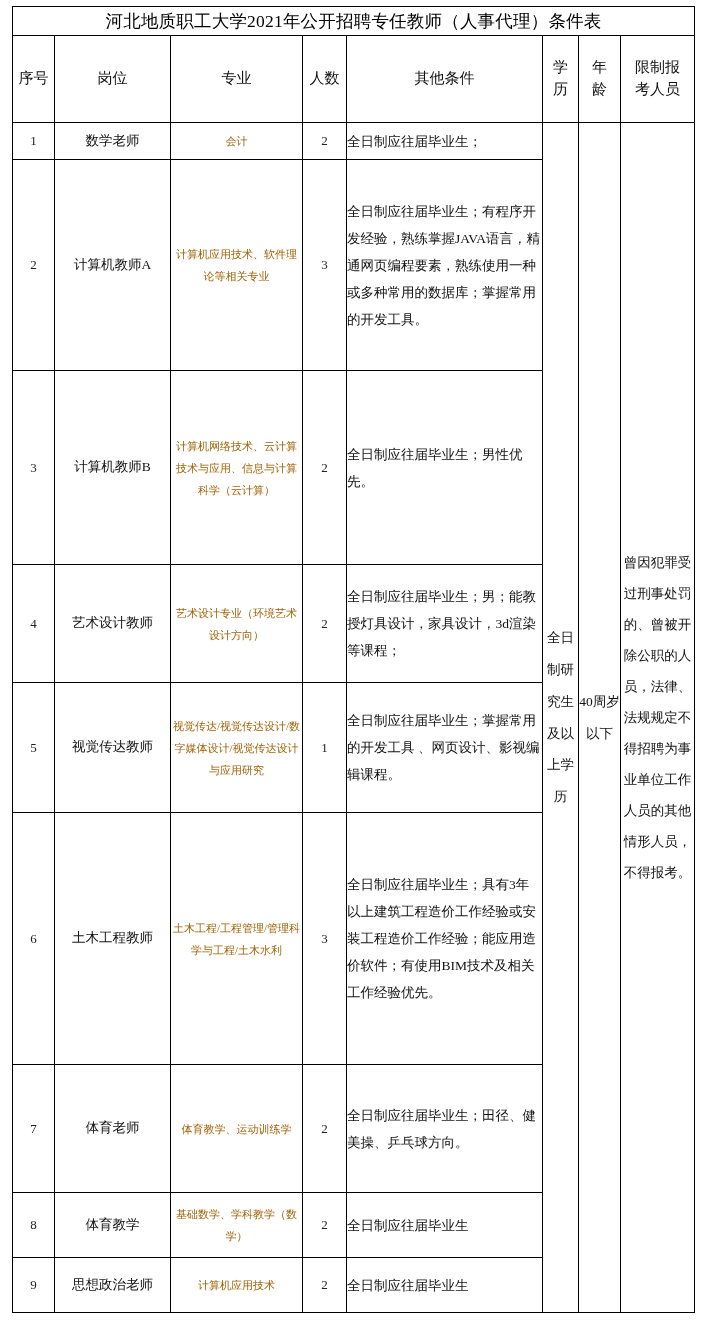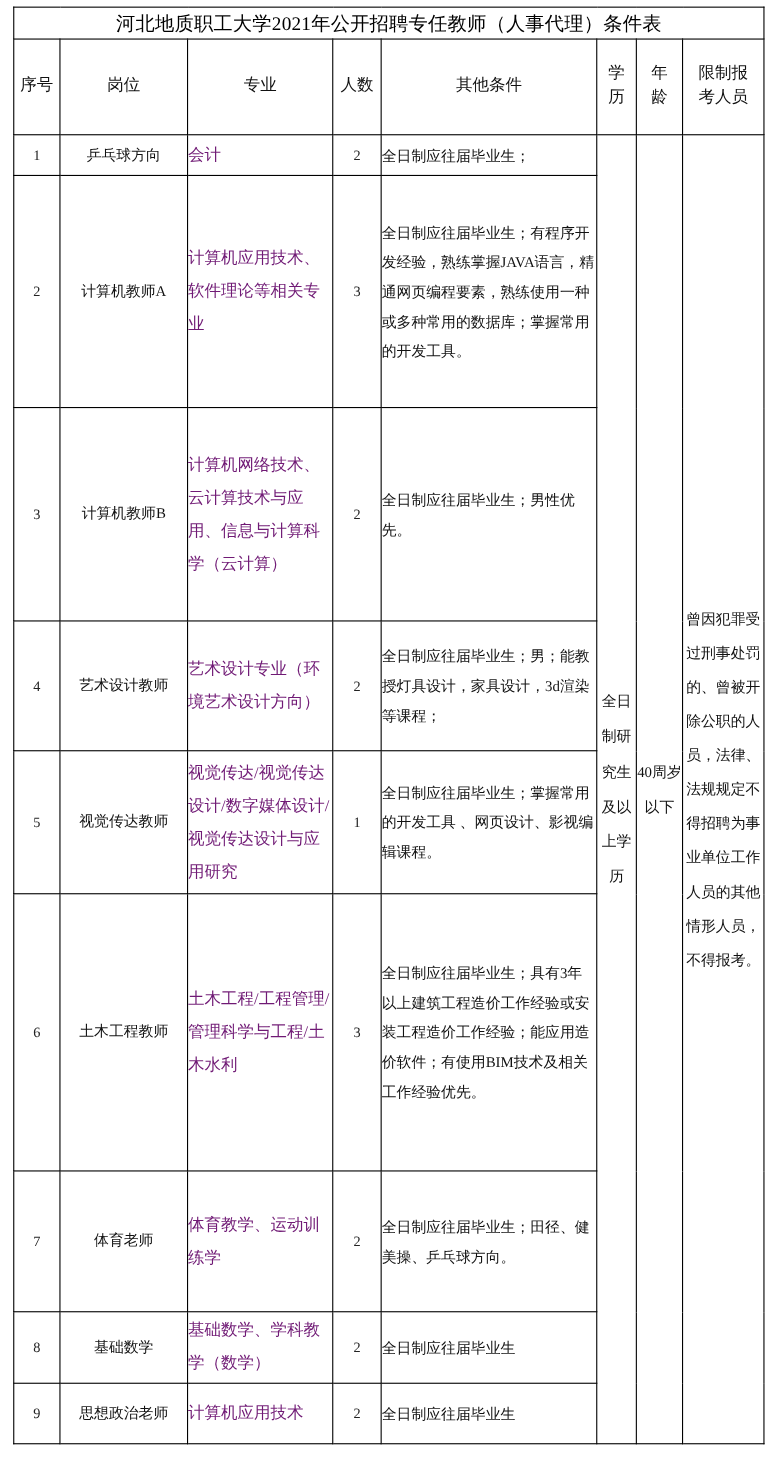--- a/index.html
+++ b/index.html
@@ -84,24 +84,25 @@
     color: #222;
   }
   .c-post {
     text-align: center;
     font-size: 13.5px;
     line-height: 1.85;
     padding: 2px 3px;
     color: #111;
   }
   .c-major {
-    font-size: 15px;
+    text-align: center;
+    font-size: 11px;
     line-height: 2.0;
     padding: 4px 6px;
-    color: #701a75;
+    color: #a16207;
   }
   .c-num {
     text-align: center;
     font-size: 13px;
     color: #222;
   }
   .c-other {
     text-align: left;
     font-size: 13.5px;
     line-height: 2.0;
@@ -179,21 +180,21 @@
         <span class="stack">龄</span>
       </td>
       <td class="hdr-narrow">
         <span class="stack">限制报</span>
         <span class="stack">考人员</span>
       </td>
     </tr>
 
     <tr style="height: 37px;">
       <td class="c-idx">1</td>
-      <td class="c-post">乒乓球方向</td>
+      <td class="c-post">数学老师</td>
       <td class="c-major">会计</td>
       <td class="c-num">2</td>
       <td class="c-other">全日制应往届毕业生；</td>
       <td class="c-vert" rowspan="9">
         <span class="vtext">全日制研究生及以上学历</span>
       </td>
       <td class="c-vert" rowspan="9">
         <span class="vtext">40周岁以下</span>
       </td>
       <td class="c-limit" rowspan="9">
@@ -244,21 +245,21 @@
     <tr style="height: 128px;">
       <td class="c-idx">7</td>
       <td class="c-post">体育老师</td>
       <td class="c-major">体育教学、运动训练学</td>
       <td class="c-num">2</td>
       <td class="c-other">全日制应往届毕业生；田径、健美操、乒乓球方向。</td>
     </tr>
 
     <tr style="height: 65px;">
       <td class="c-idx">8</td>
-      <td class="c-post">基础数学</td>
+      <td class="c-post">体育教学</td>
       <td class="c-major">基础数学、学科教学（数学）</td>
       <td class="c-num">2</td>
       <td class="c-other">全日制应往届毕业生</td>
     </tr>
 
     <tr style="height: 55px;">
       <td class="c-idx">9</td>
       <td class="c-post nowrap">思想政治老师</td>
       <td class="c-major nowrap">计算机应用技术</td>
       <td class="c-num">2</td>

